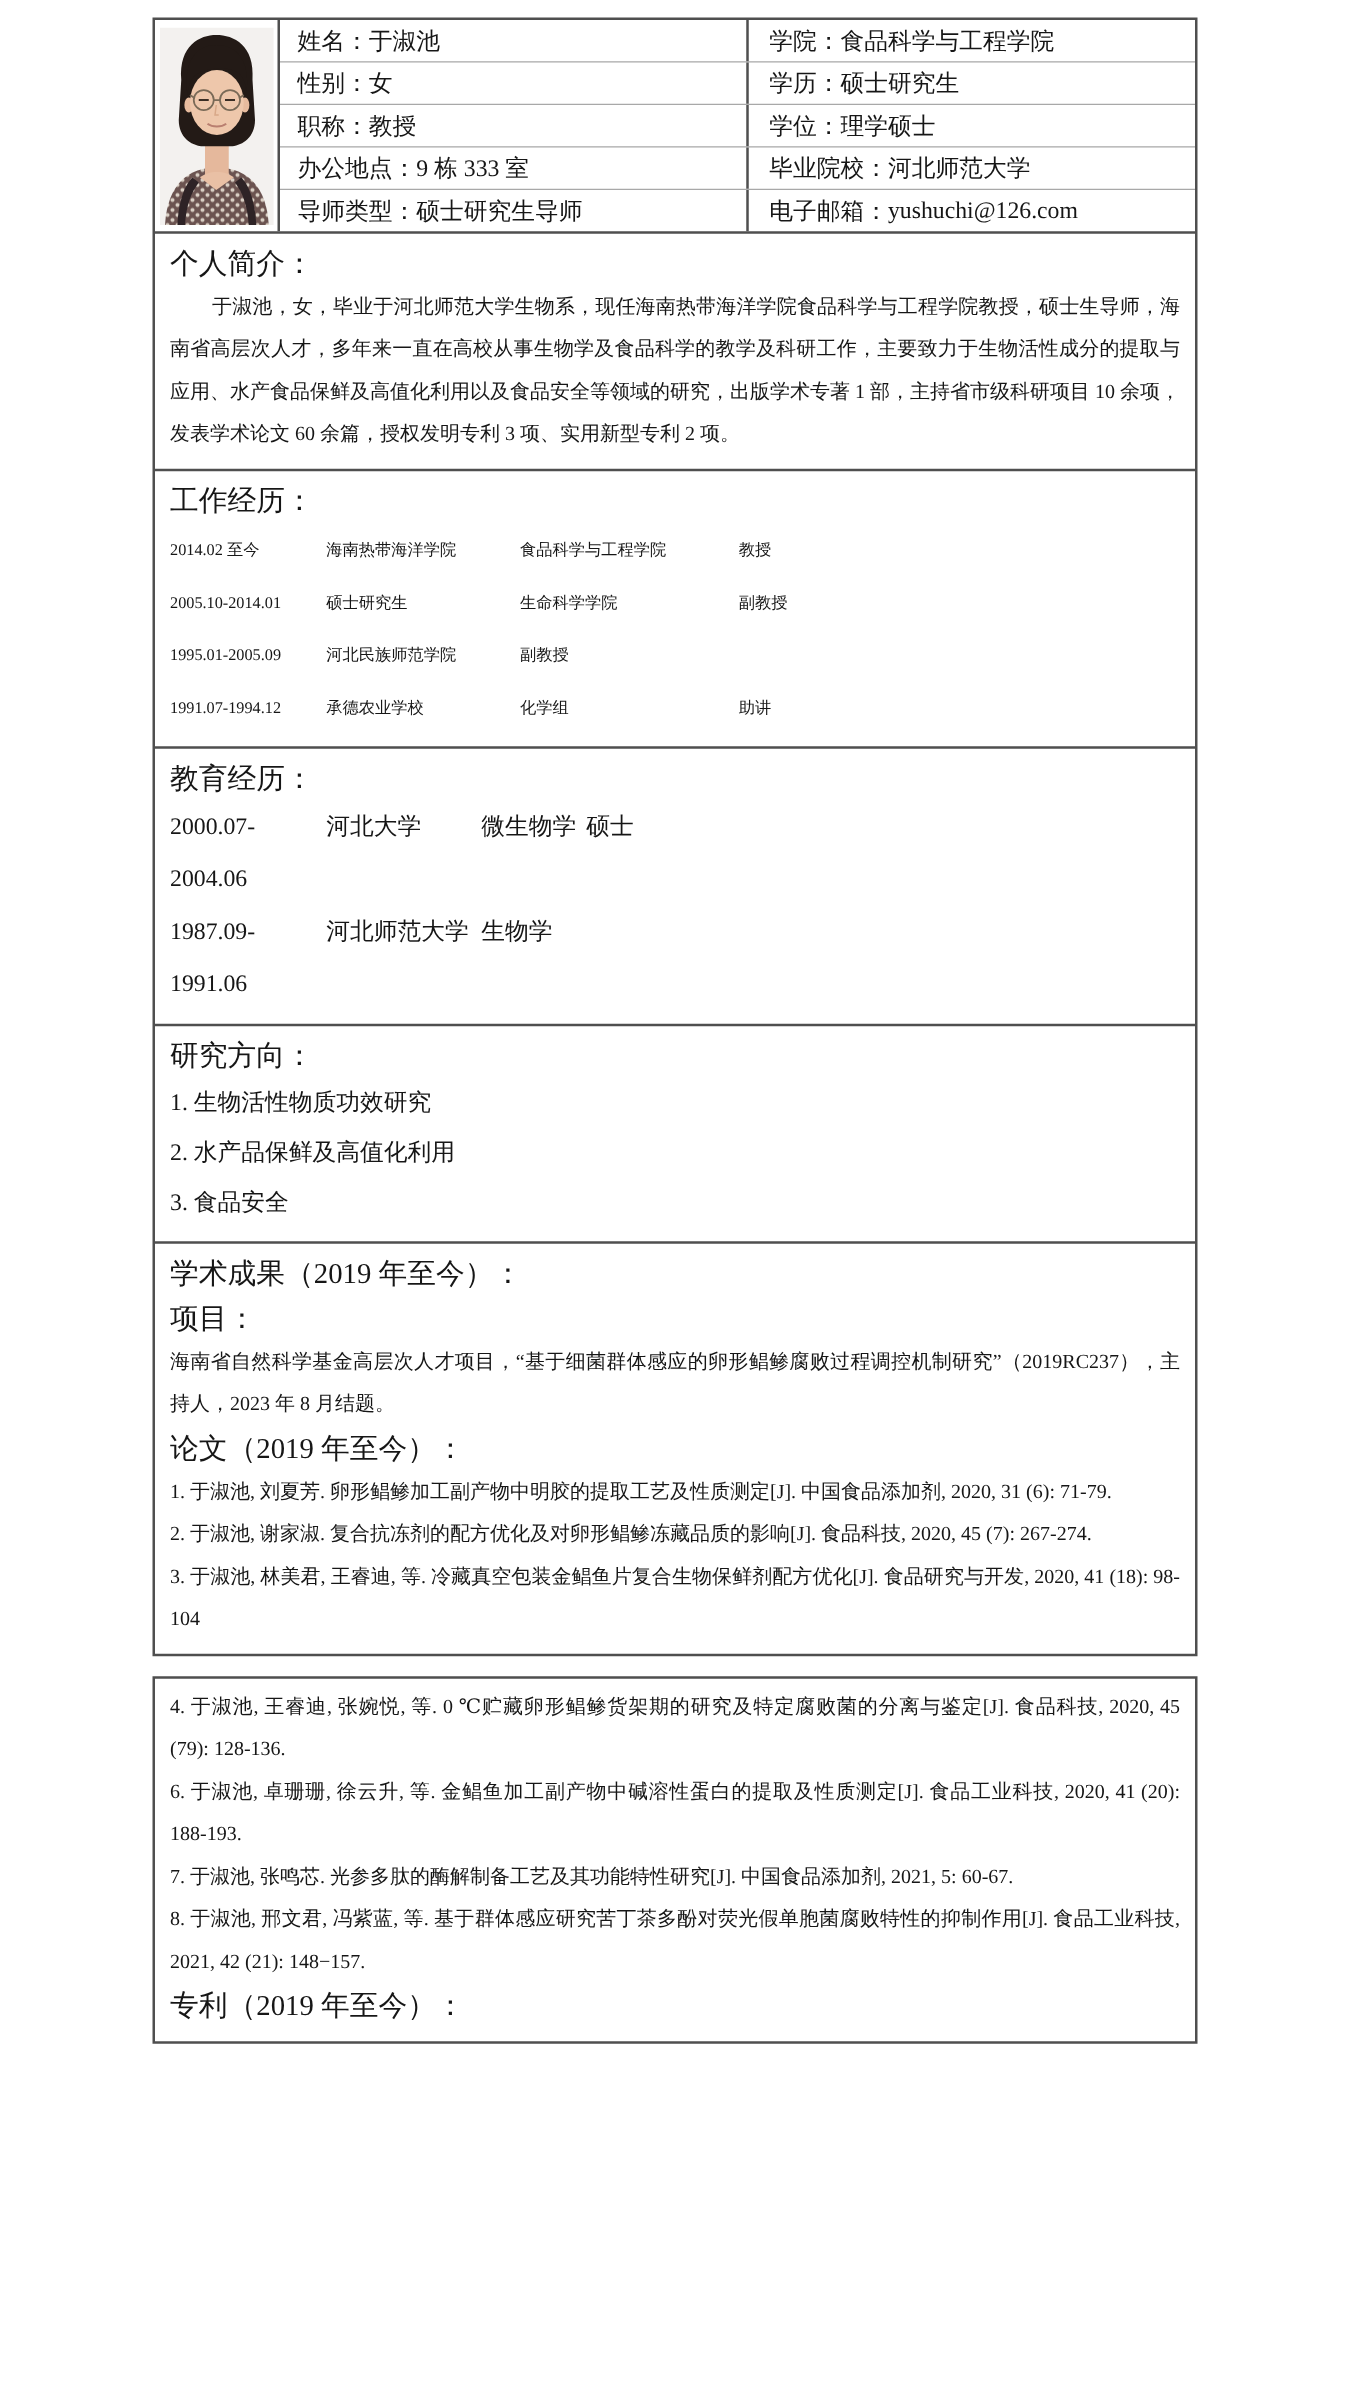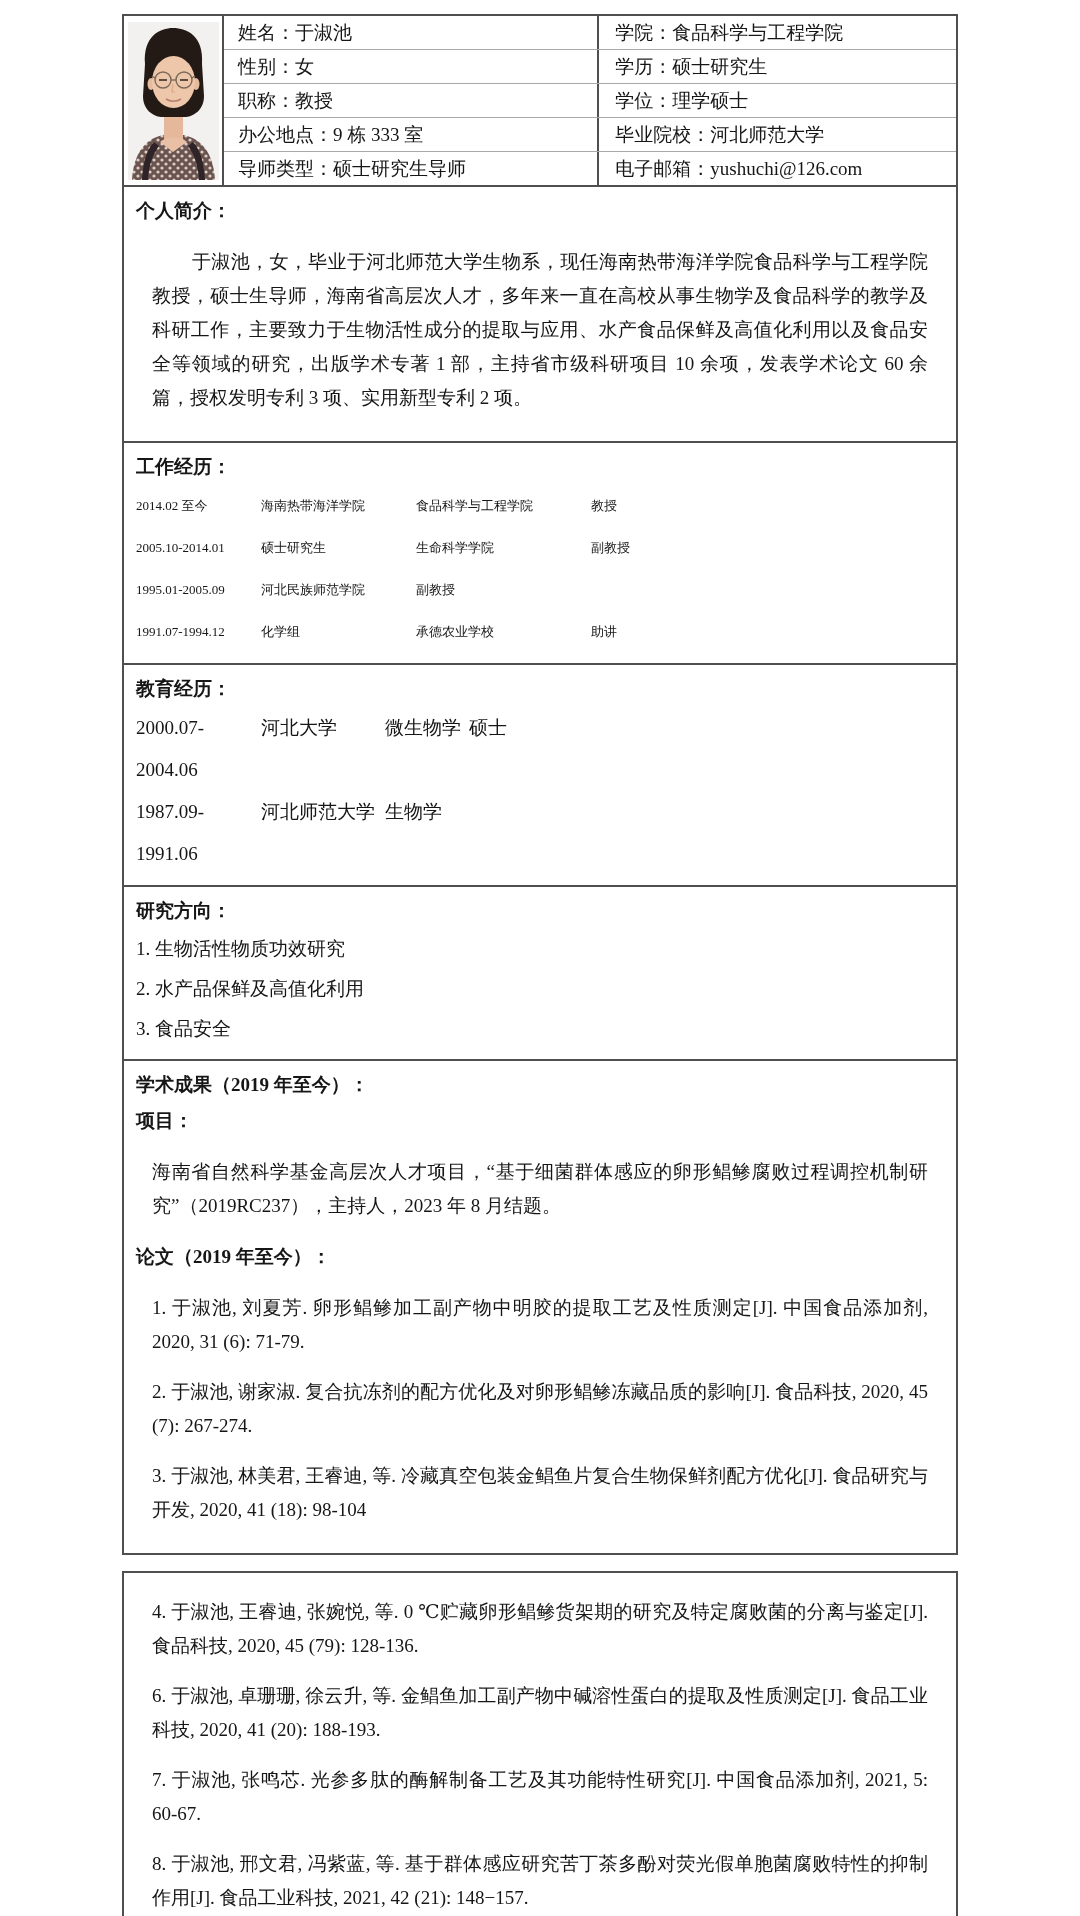--- a/index.html
+++ b/index.html
@@ -34,22 +34,22 @@
   .fcell{
     display:flex;align-items:center;
     padding-left:14px;font-size:19px;white-space:nowrap;overflow:hidden;
     box-sizing:border-box;
   }
   .fcell.lefthalf{width:51%;}
   .fcell.righthalf{flex:1;border-left:2px solid #4f4f4f;padding-left:16px;}
   
   .section{padding:6px 12px 10px 12px;}
   .section.bt{border-top:2px solid #4f4f4f;}
-  .heading{font-weight:bold;font-size:19px;line-height:36px;}
-  .para{margin:16px;font-size:19px;line-height:34px;text-align:justify;}
+  .heading{font-weight:normal;font-size:23px;line-height:36px;}
+  .para{margin:0;font-size:16px;line-height:34px;text-align:justify;}
   .para.indent{text-indent:2.1em;}
   
   .wrow{
     display:grid;grid-template-columns:125px 155px 175px auto;
     font-size:13px;line-height:42px;
   }
   .erow{
     display:grid;grid-template-columns:125px 124px 84px auto;
     font-size:19px;line-height:42px;
   }
@@ -169,22 +169,22 @@
           <span>生命科学学院</span>
           <span>副教授</span>
       </div>
       <div class="wrow">
         <span>1995.01-2005.09</span>
           <span>河北民族师范学院</span>
           <span>副教授</span>
       </div>
       <div class="wrow">
         <span>1991.07-1994.12</span>
+          <span>承德农业学校</span>
           <span>化学组</span>
-          <span>承德农业学校</span>
           <span>助讲</span>
       </div>
     </div>
 
     <div class="section bt">
       <div class="heading">教育经历：</div>
       <div class="erow">
         <span>2000.07-2004.06</span>
           <span>河北大学</span>
           <span>微生物学</span>

